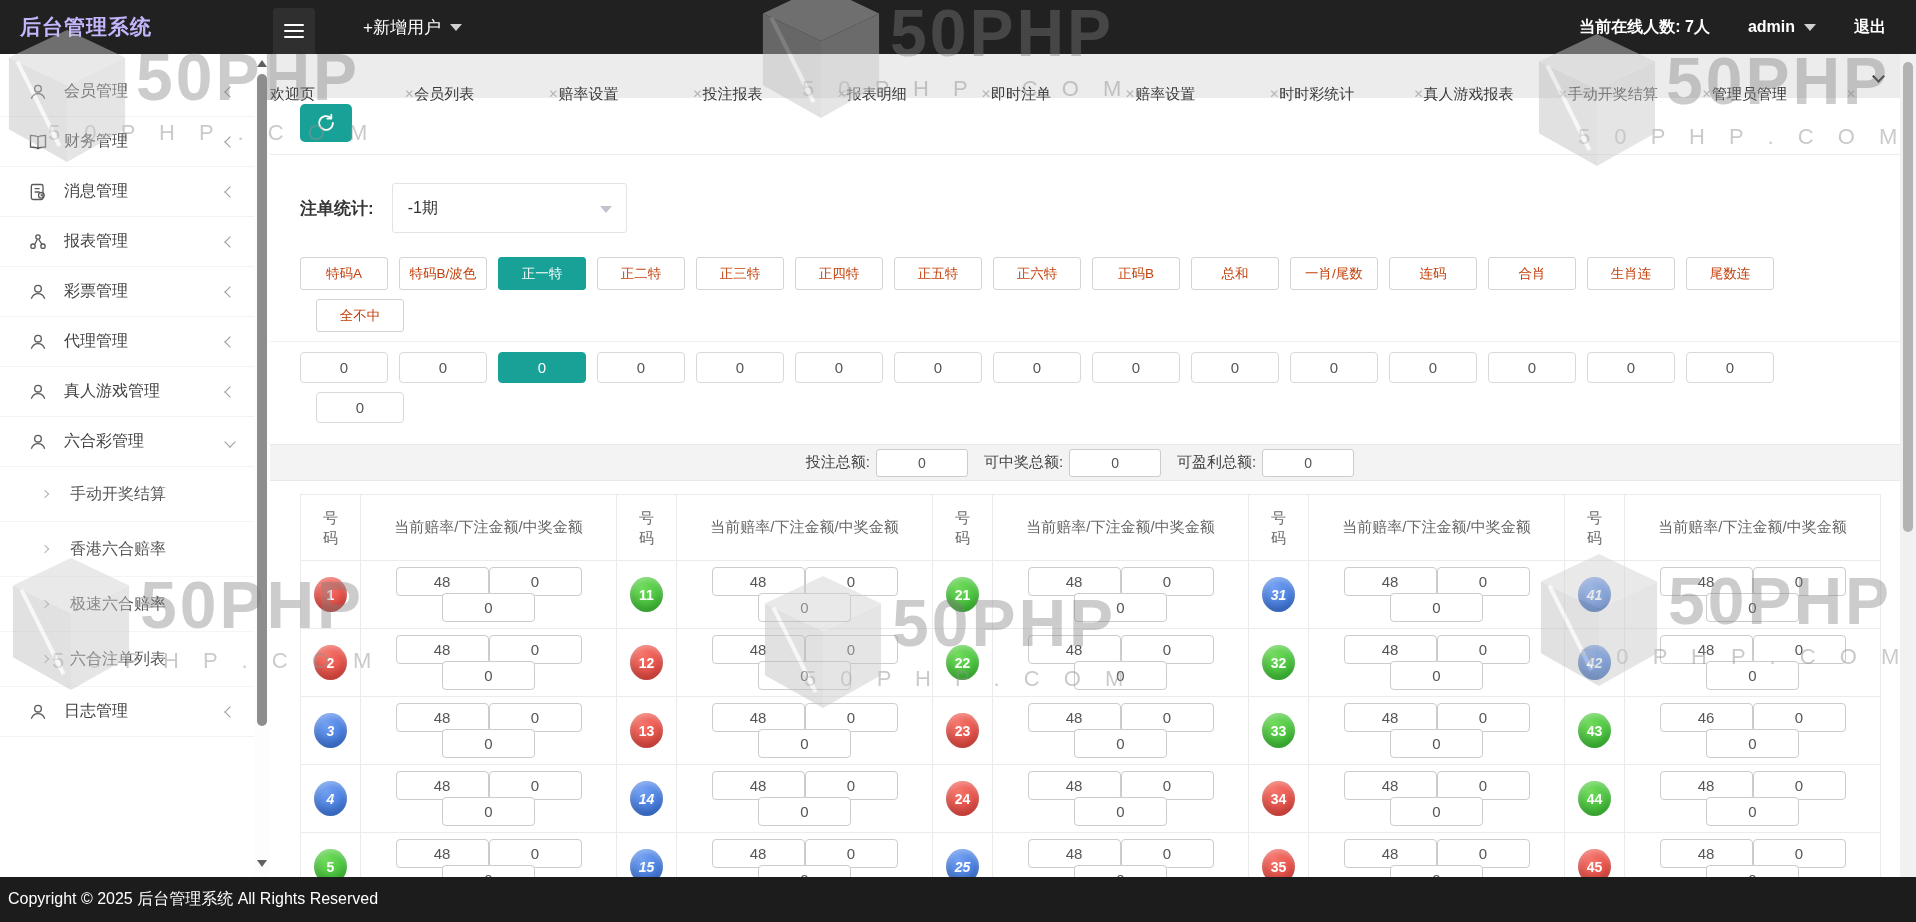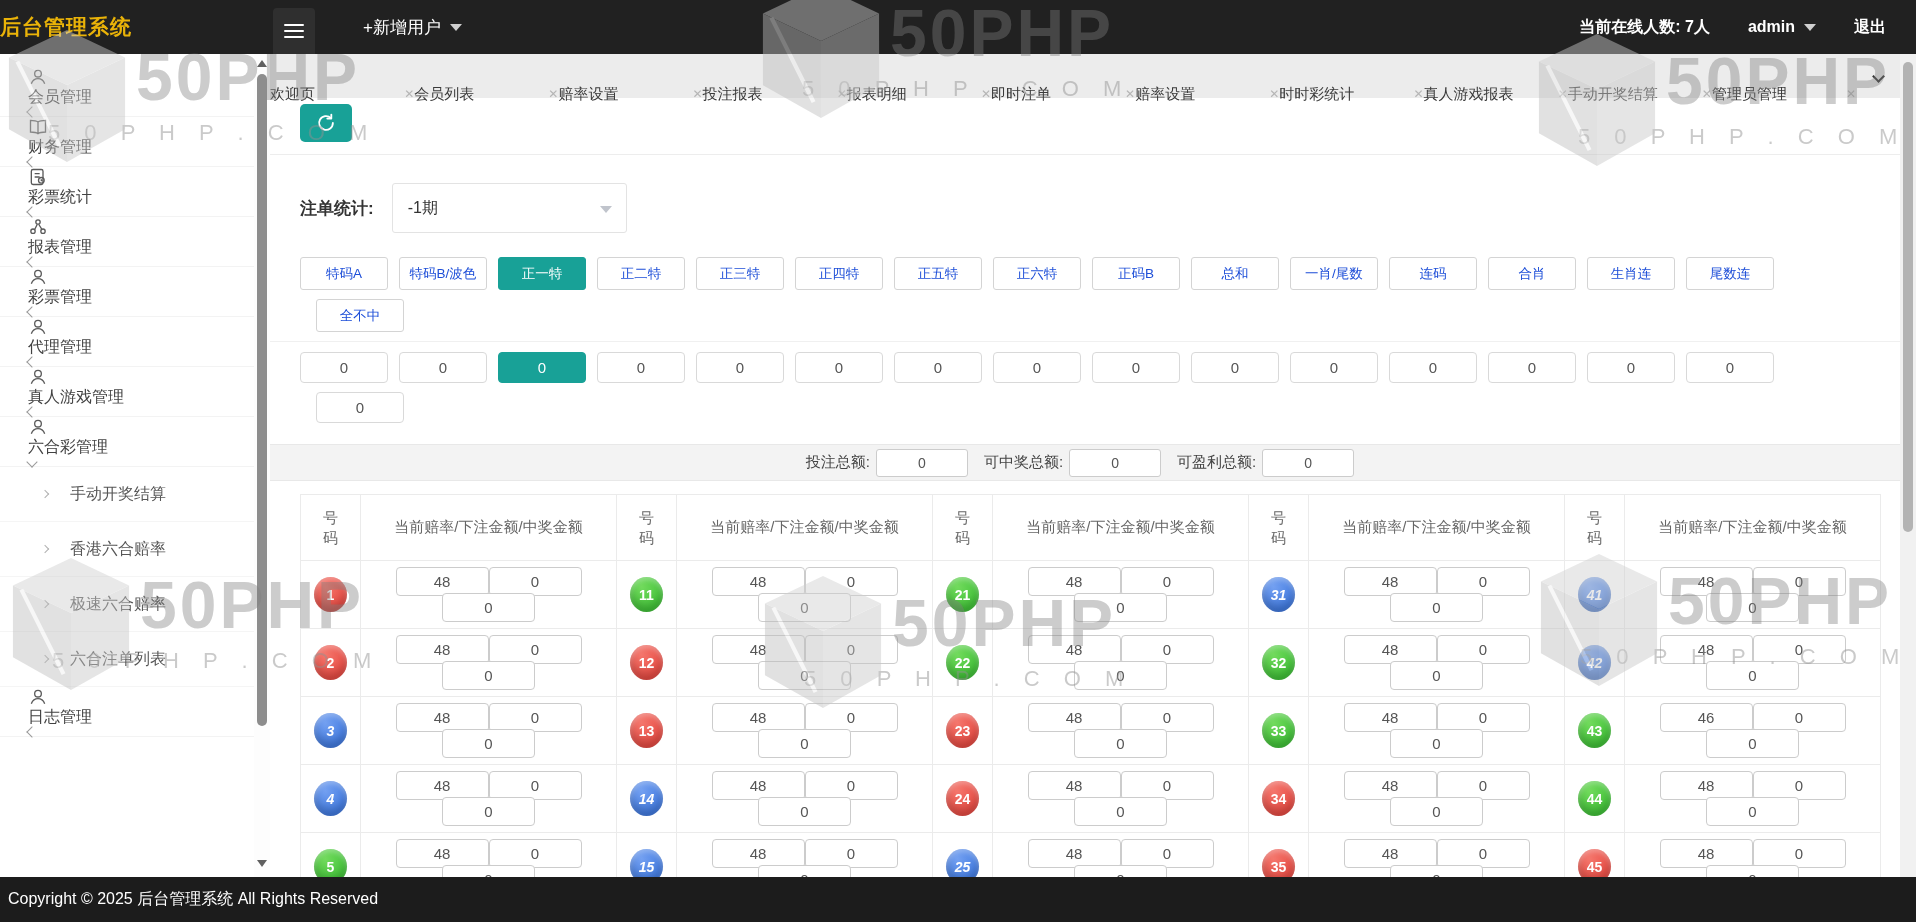--- a/index.html
+++ b/index.html
@@ -1,40 +1,40 @@
 <!DOCTYPE html>
 <html><head>
 <meta charset="utf-8">
 <style>
   * { margin:0; padding:0; box-sizing:border-box; }
   html,body { width:1916px; height:922px; overflow:hidden; }
   body { font-family:"Liberation Sans","DejaVu Sans",sans-serif; background:#fff; position:relative; color:#333; }
 
   
   .topbar { position:absolute; left:0; top:0; width:1916px; height:54px; background:#212121; z-index:120; display:flex; align-items:center; }
-  .topbar .title { color:#eab308; font-size:21px; font-weight:bold; letter-spacing:1px;text-align:center; }
+  .topbar .title { color:#c4b5fd; font-size:21px; font-weight:bold; margin-left:20px; letter-spacing:1px;text-align:center; }
   .burger-btn { position:absolute; left:273px; top:8px; width:42px; height:46px; background:#2f2f2f; border-radius:4px 4px 0 0; display:flex; align-items:center; justify-content:center; cursor:pointer; }
   .burger { width:20px; }
   .burger i { display:block; height:2px; background:#fff; margin:4px 0; border-radius:1px; }
   .newuser { position:absolute; left:363px; top:0; height:54px; display:flex; align-items:center; color:#fff; font-size:17px; cursor:pointer; }
   .caret-down { display:inline-block; width:0; height:0; border-left:6px solid transparent; border-right:6px solid transparent; border-top:7px solid #cfcfcf; margin-left:9px; }
   .topbar-right { position:absolute; right:30px; top:0; height:54px; display:flex; align-items:center; gap:38px; color:#fff; font-size:16px; }
   .topbar-right .item { display:flex; align-items:center; cursor:pointer;font-weight:bold; }
 
   
   .tabbar { position:absolute; left:270px; top:54px; width:1630px; height:44px; background:#ececec; display:flex; align-items:center; z-index:60; }
   .tabs { flex:1; display:flex; height:100%; }
   .tab { flex:1; display:flex; align-items:center; justify-content:space-between; font-size:15px; color:#3a3a3a; cursor:pointer; white-space:nowrap;margin-top:36px; }
   .tab .close { color:#b5b5b5; font-size:12px; margin-left:16px; }
   .tab-chevron { width:44px; display:flex; align-items:center; justify-content:center; cursor:pointer; }
   .chev { display:inline-block; width:9px; height:9px; border-left:2px solid #333; border-bottom:2px solid #333; transform:rotate(-45deg); }
 
   
   .sidebar { position:absolute; left:0; top:54px; width:254px; height:868px; background:#fff; z-index:40; padding-top:13px; }
-  .side-item { height:50px; display:flex; padding:0 20px 0 28px; border-bottom:1px solid #f3f3f3; cursor:pointer;flex-direction:column; }
+  .side-item { height:50px; display:flex; align-items:center; padding:0 20px 0 28px; border-bottom:1px solid #f3f3f3; cursor:pointer; }
   .side-item .icon { width:20px; height:20px; margin-right:16px; flex:none; }
   .side-item .lbl { flex:1; font-size:16px; color:#424242; }
   .s-chev { display:inline-block; width:8px; height:8px; border-left:1.6px solid #9a9a9a; border-bottom:1.6px solid #9a9a9a; }
   .s-chev.left { transform:rotate(45deg); }
   .s-chev.down { transform:rotate(-45deg); }
   .side-sub { height:55px; display:flex; align-items:center; padding-left:42px; border-bottom:1px solid #f5f5f5; cursor:pointer; }
   .side-sub .arrow { display:inline-block; width:6px; height:6px; border-left:1.5px solid #b0b0b0; border-bottom:1.5px solid #b0b0b0; transform:rotate(225deg); margin-right:22px; }
   .side-sub .lbl { font-size:16px; color:#565656; }
 
   
@@ -54,21 +54,21 @@
   .refresh-btn { width:52px; height:38px; background:#18a197; border:none; border-radius:5px; display:flex; align-items:center; justify-content:center; cursor:pointer; }
 
   .stat-row { display:flex; align-items:center; padding:28px 30px 16px 30px; }
   .stat-label { font-size:17px; font-weight:bold; color:#333; margin-right:18px; }
   .select-box { position:relative; width:235px; height:50px; border:1px solid #e3e3e3; border-radius:3px; display:flex; align-items:center; padding-left:15px; font-size:16px; color:#333; cursor:pointer; background:#fff; }
   .select-caret { position:absolute; right:14px; top:22px; width:0; height:0; border-left:6px solid transparent; border-right:6px solid transparent; border-top:7px solid #c0c4cc; }
 
   .filters { padding:8px 30px 0 30px; }
   .frow { display:flex; gap:11px; margin-bottom:9px; }
   .frow.indent { padding-left:16px; }
-  .fbtn { min-width:88px; height:33px; padding:0 8px; background:#fff; border:1px solid #d4d4d4; border-radius:3px; font-size:13.5px; color:#1d4ed8; display:flex; align-items:center; justify-content:center; cursor:pointer; white-space:nowrap; }
+  .fbtn { min-width:88px; height:33px; padding:0 8px; background:#fff; border:1px solid #d4d4d4; border-radius:3px; font-size:13.5px; color:#c2410c; display:flex; align-items:center; justify-content:center; cursor:pointer; white-space:nowrap; }
   .fbtn.active { background:#18a197; border-color:#18a197; color:#fff; }
   .vals { padding:10px 30px 12px 30px; border-top:1px solid #f0f0f0; }
   .fval { width:88px; height:31px; text-align:center; border:1px solid #d9d9d9; border-radius:4px; font-size:15px; color:#555; background:#fff; font-family:inherit; }
   .fval.active { background:#18a197; border-color:#18a197; color:#fff; }
 
   .totals { height:37px; background:#f3f3f3; border-top:1px solid #e8e8e8; border-bottom:1px solid #e8e8e8; display:flex; align-items:center; justify-content:center; gap:6px; font-size:15px; color:#444; }
   .totals input { width:92px; height:28px; border:1px solid #ccc; border-radius:3px; text-align:center; font-size:14px; color:#555; background:#fff; font-family:inherit; margin-right:10px; }
 
   
   .table-wrap { padding:13px 20px 0 30px; }
@@ -189,21 +189,21 @@
       <span class="lbl">财务管理</span>
       <span class="s-chev left"></span>
     </div>
     <div class="side-item">
       <span class="icon"><svg width="20" height="20" viewBox="0 0 24 24" fill="none" stroke="#5a5a5a" stroke-width="1.6">
           <rect x="4" y="3" width="14" height="18" rx="2"></rect>
           <path d="M8 8h6M8 12h6"></path>
           <circle cx="16" cy="16" r="3.4"></circle>
           <path d="M16 14.6v1.6h1.4"></path>
         </svg></span>
-      <span class="lbl">彩票统计</span>
+      <span class="lbl">消息管理</span>
       <span class="s-chev left"></span>
     </div>
     <div class="side-item">
       <span class="icon"><svg width="20" height="20" viewBox="0 0 24 24" fill="none" stroke="#5a5a5a" stroke-width="1.6">
           <circle cx="6" cy="17" r="2.6"></circle>
           <circle cx="12" cy="6" r="2.6"></circle>
           <circle cx="18" cy="17" r="2.6"></circle>
           <path d="M8 15l3-6M13 9l3.5 5.5"></path>
         </svg></span>
       <span class="lbl">报表管理</span>

